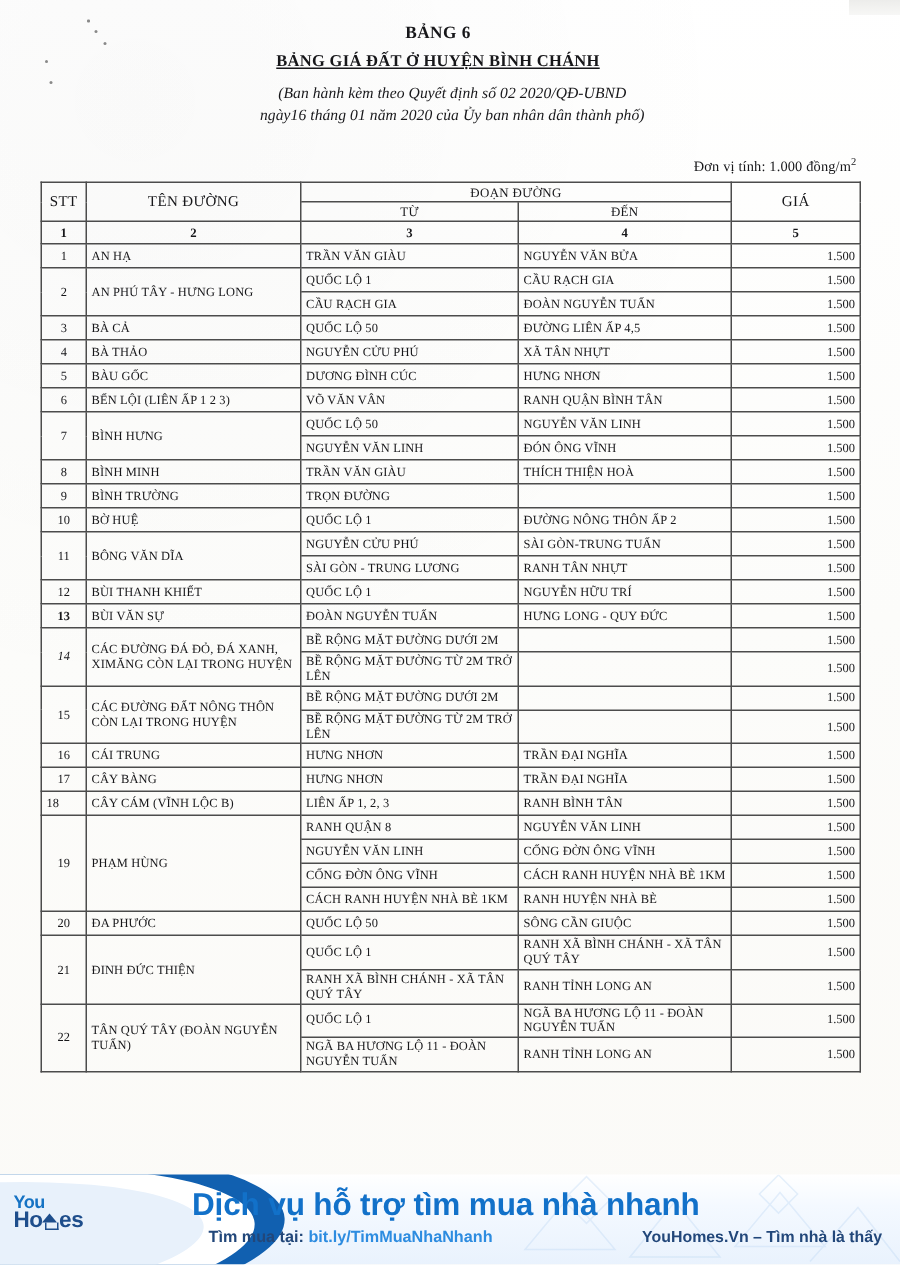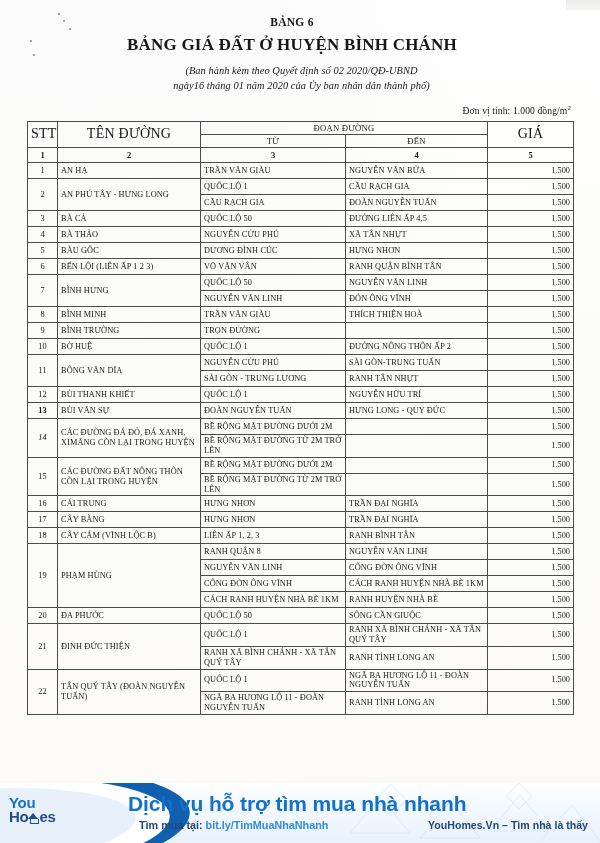--- a/index.html
+++ b/index.html
@@ -26,22 +26,23 @@
     opacity:.85;
   }
 
   
   .doc-head{position:absolute;left:0;right:16px;top:16px;text-align:center;}
   .bang-no{
     font-size:11.5px;font-weight:bold;letter-spacing:.3px;
     margin:0 0 7px 0;
   }
   .main-title{
-    font-size:17px;font-weight:bold;letter-spacing:.2px;
+    font-size:11px;font-weight:bold;letter-spacing:.2px;
     margin:0 0 9px 0;
+    text-decoration:underline;
   }
   .subtitle{
     font-style:italic;font-size:10.4px;line-height:1.42;
     margin:0;letter-spacing:.05px;padding-left:19px;
   }
   .unit-line{
     position:absolute;right:29px;top:104px;
     font-size:9.6px;letter-spacing:.1px;
   }
   .unit-line sup{font-size:7px;}
@@ -68,21 +69,21 @@
   .c-to{width:142px;}
   .c-price{width:86px;text-align:right;padding-right:7px;}
 
   thead th{
     text-align:center;
     font-weight:bold;
     font-size:8.6px;
     letter-spacing:.25px;
     padding:4px 2px;
   }
-  thead th.h-stt,thead th.h-name,thead th.h-price{font-size:14px;}
+  thead th.h-stt,thead th.h-name,thead th.h-price{font-size:10px;}
   tr.numrow td{
     text-align:center;font-weight:bold;font-size:8.5px;padding:2px;
   }
   tbody td{height:13px;}
   td.name{letter-spacing:.1px;}
   td.seg{letter-spacing:.1px;}
 
   
   .footer{
     position:absolute;left:0;right:0;bottom:0;height:60px;
@@ -112,21 +113,21 @@
     position:absolute;right:0;top:0;width:260px;height:60px;
     opacity:.35;
   }
   .logo{
     position:absolute;left:9px;top:12px;
     line-height:1;
     z-index:4;
     font-family:"Liberation Sans","DejaVu Sans",sans-serif;
   }
   .logo .l1{
-    display:block;font-size:15px;font-weight:bold;color:#1673c4;
+    display:block;font-size:12px;font-weight:bold;color:#1673c4;
     letter-spacing:-.3px;
   }
   .logo .l2{
     display:block;font-size:15px;font-weight:bold;color:#1e4e8c;
     letter-spacing:-.3px;margin-top:-1px;position:relative;
   }
   .logo .house{
     display:inline-block;width:11px;height:11px;position:relative;
     vertical-align:-1px;
   }
@@ -345,21 +346,21 @@
           <td class="c-price">1.500</td>
         </tr>
         <tr>
           <td class="c-stt" style="text-align: center;">17</td>
           <td class="name">CÂY BÀNG</td>
           <td class="seg">HƯNG NHƠN</td>
           <td class="seg">TRẦN ĐẠI NGHĨA</td>
           <td class="c-price">1.500</td>
         </tr>
         <tr>
-          <td class="c-stt" style="text-align: center; margin-top: 45px;">18</td>
+          <td class="c-stt" style="text-align: left; margin-top: 45px;">18</td>
           <td class="name">CÂY CÁM (VĨNH LỘC B)</td>
           <td class="seg">LIÊN ẤP 1, 2, 3</td>
           <td class="seg">RANH BÌNH TÂN</td>
           <td class="c-price">1.500</td>
         </tr>
         <tr>
           <td class="c-stt" rowspan="4" style="text-align: center;">19</td>
           <td class="name" rowspan="4">PHẠM HÙNG</td>
           <td class="seg">RANH QUẬN 8</td>
           <td class="seg">NGUYỄN VĂN LINH</td>

